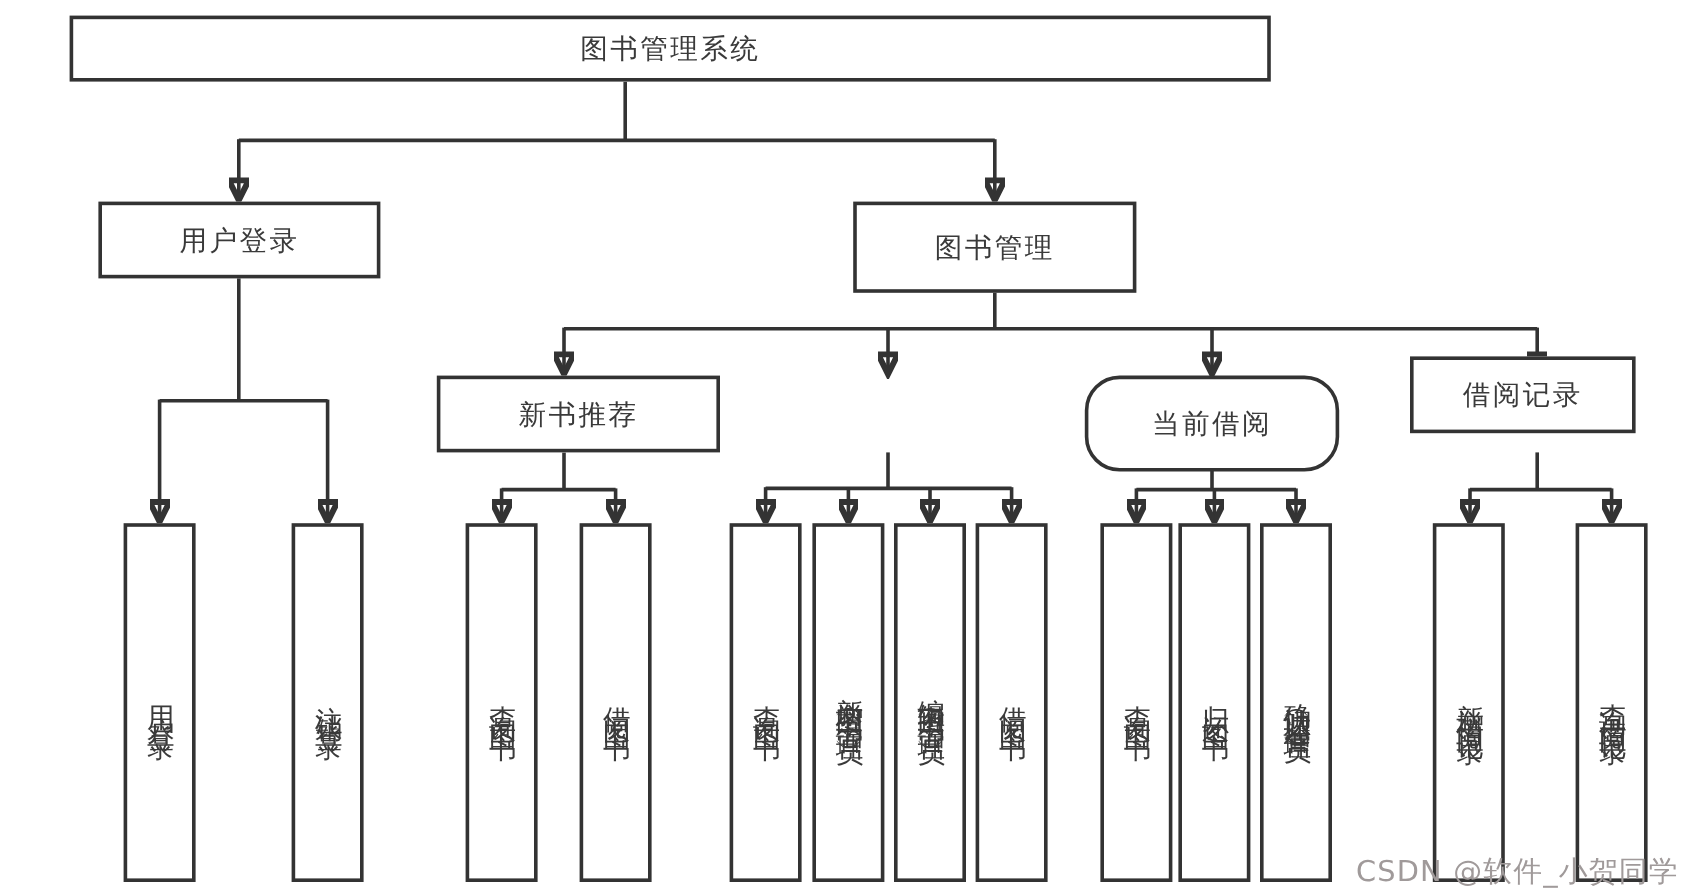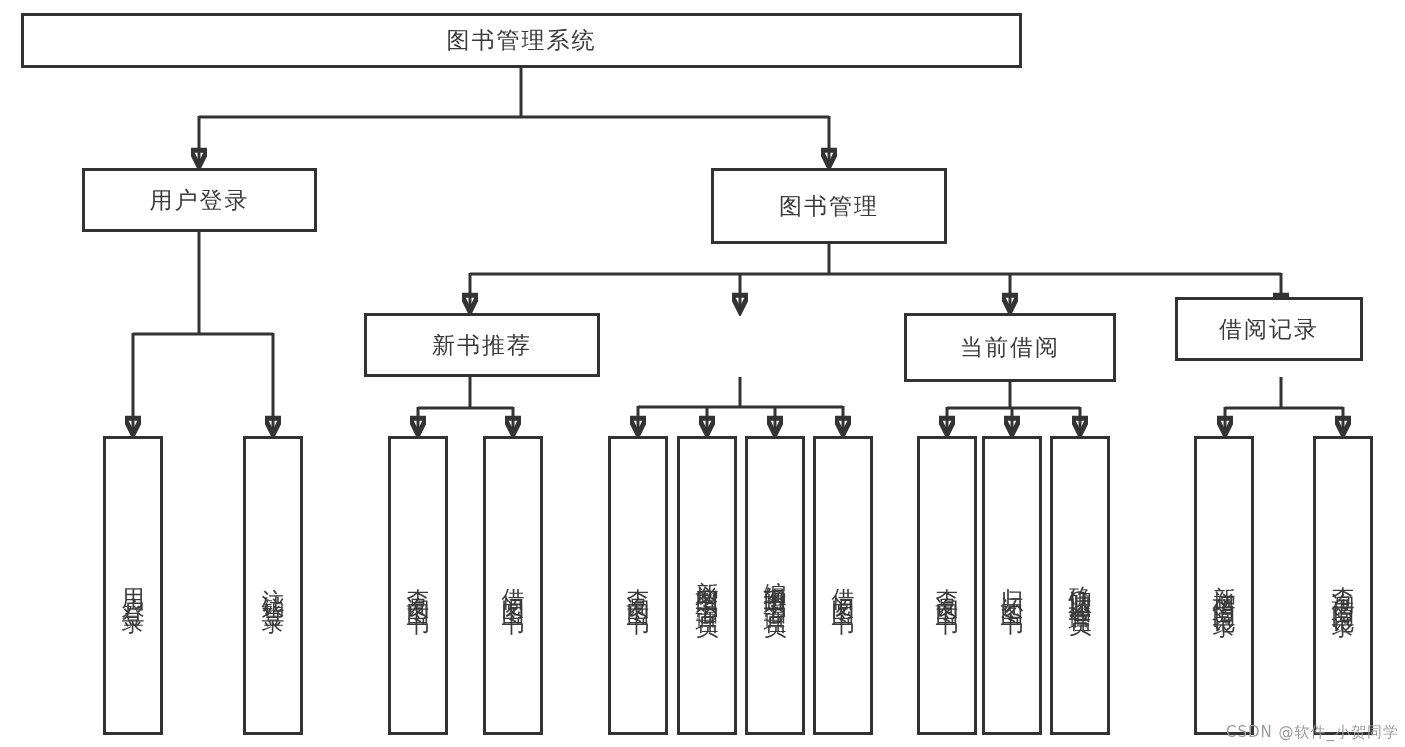--- a/index.html
+++ b/index.html
@@ -31,34 +31,34 @@
     border:3px solid var(--line-color);
     background:#fff;
     display:flex;
     align-items:center;
     justify-content:center;
     color:var(--text-color);
     font-size:23px;
     letter-spacing:2px;
     white-space:nowrap;
   }
-  .node.root{font-size:23px;}
+  .node.root{font-size:23px;margin-left:37px;}
   .leaf{
     writing-mode:vertical-rl;
     text-orientation:mixed;
     letter-spacing:8px;
     font-size:23px;
     white-space:normal;
     line-height:1;
   }
   .watermark{
     position:absolute;
     right:6px;
     bottom:5px;
-    font-size:15px;
+    font-size:24px;
     letter-spacing:1px;
     color:var(--watermark-color);
   }
 </style>
 </head>
 <body>
 
 <div class="canvas">
 
   <svg class="connectors" viewBox="0 0 1405 747" xmlns="http://www.w3.org/2000/svg" aria-hidden="true">
@@ -108,21 +108,21 @@
     <line x1="1225" y1="407" x2="1225" y2="434" marker-end="url(#arw)"></line>
     <line x1="1343" y1="407" x2="1343" y2="434" marker-end="url(#arw)"></line>
   </svg>
 
   <div class="node root" style="left:21px;top:13px;width:1001px;height:55px;">图书管理系统</div>
 
   <div class="node" style="left:82px;top:168px;width:235px;height:64px;">用户登录</div>
   <div class="node" style="left:711px;top:168px;width:236px;height:76px;">图书管理</div>
 
   <div class="node" style="left:364px;top:313px;width:236px;height:64px;">新书推荐</div>
-  <div class="node" style="left:904px;top:313px;width:212px;height:69px;">当前借阅</div>
+  <div class="node" style="left:904px;top:313px;width:212px;height:80px;border-radius:29px;">当前借阅</div>
   <div class="node" style="left:1175px;top:297px;width:188px;height:64px;">借阅记录</div>
 
   <div class="node leaf" style="left:103px;top:436px;width:60px;height:299px;">用户登录</div>
   <div class="node leaf" style="left:243px;top:436px;width:60px;height:299px;">注销登录</div>
 
   <div class="node leaf" style="left:388px;top:436px;width:60px;height:299px;">查询图书</div>
   <div class="node leaf" style="left:483px;top:436px;width:60px;height:299px;">借阅图书</div>
 
   <div class="node leaf" style="left:608px;top:436px;width:60px;height:299px;">查询图书</div>
   <div class="node leaf" style="left:677px;top:436px;width:60px;height:299px;letter-spacing:5px;">新增图书（管理员）</div>

